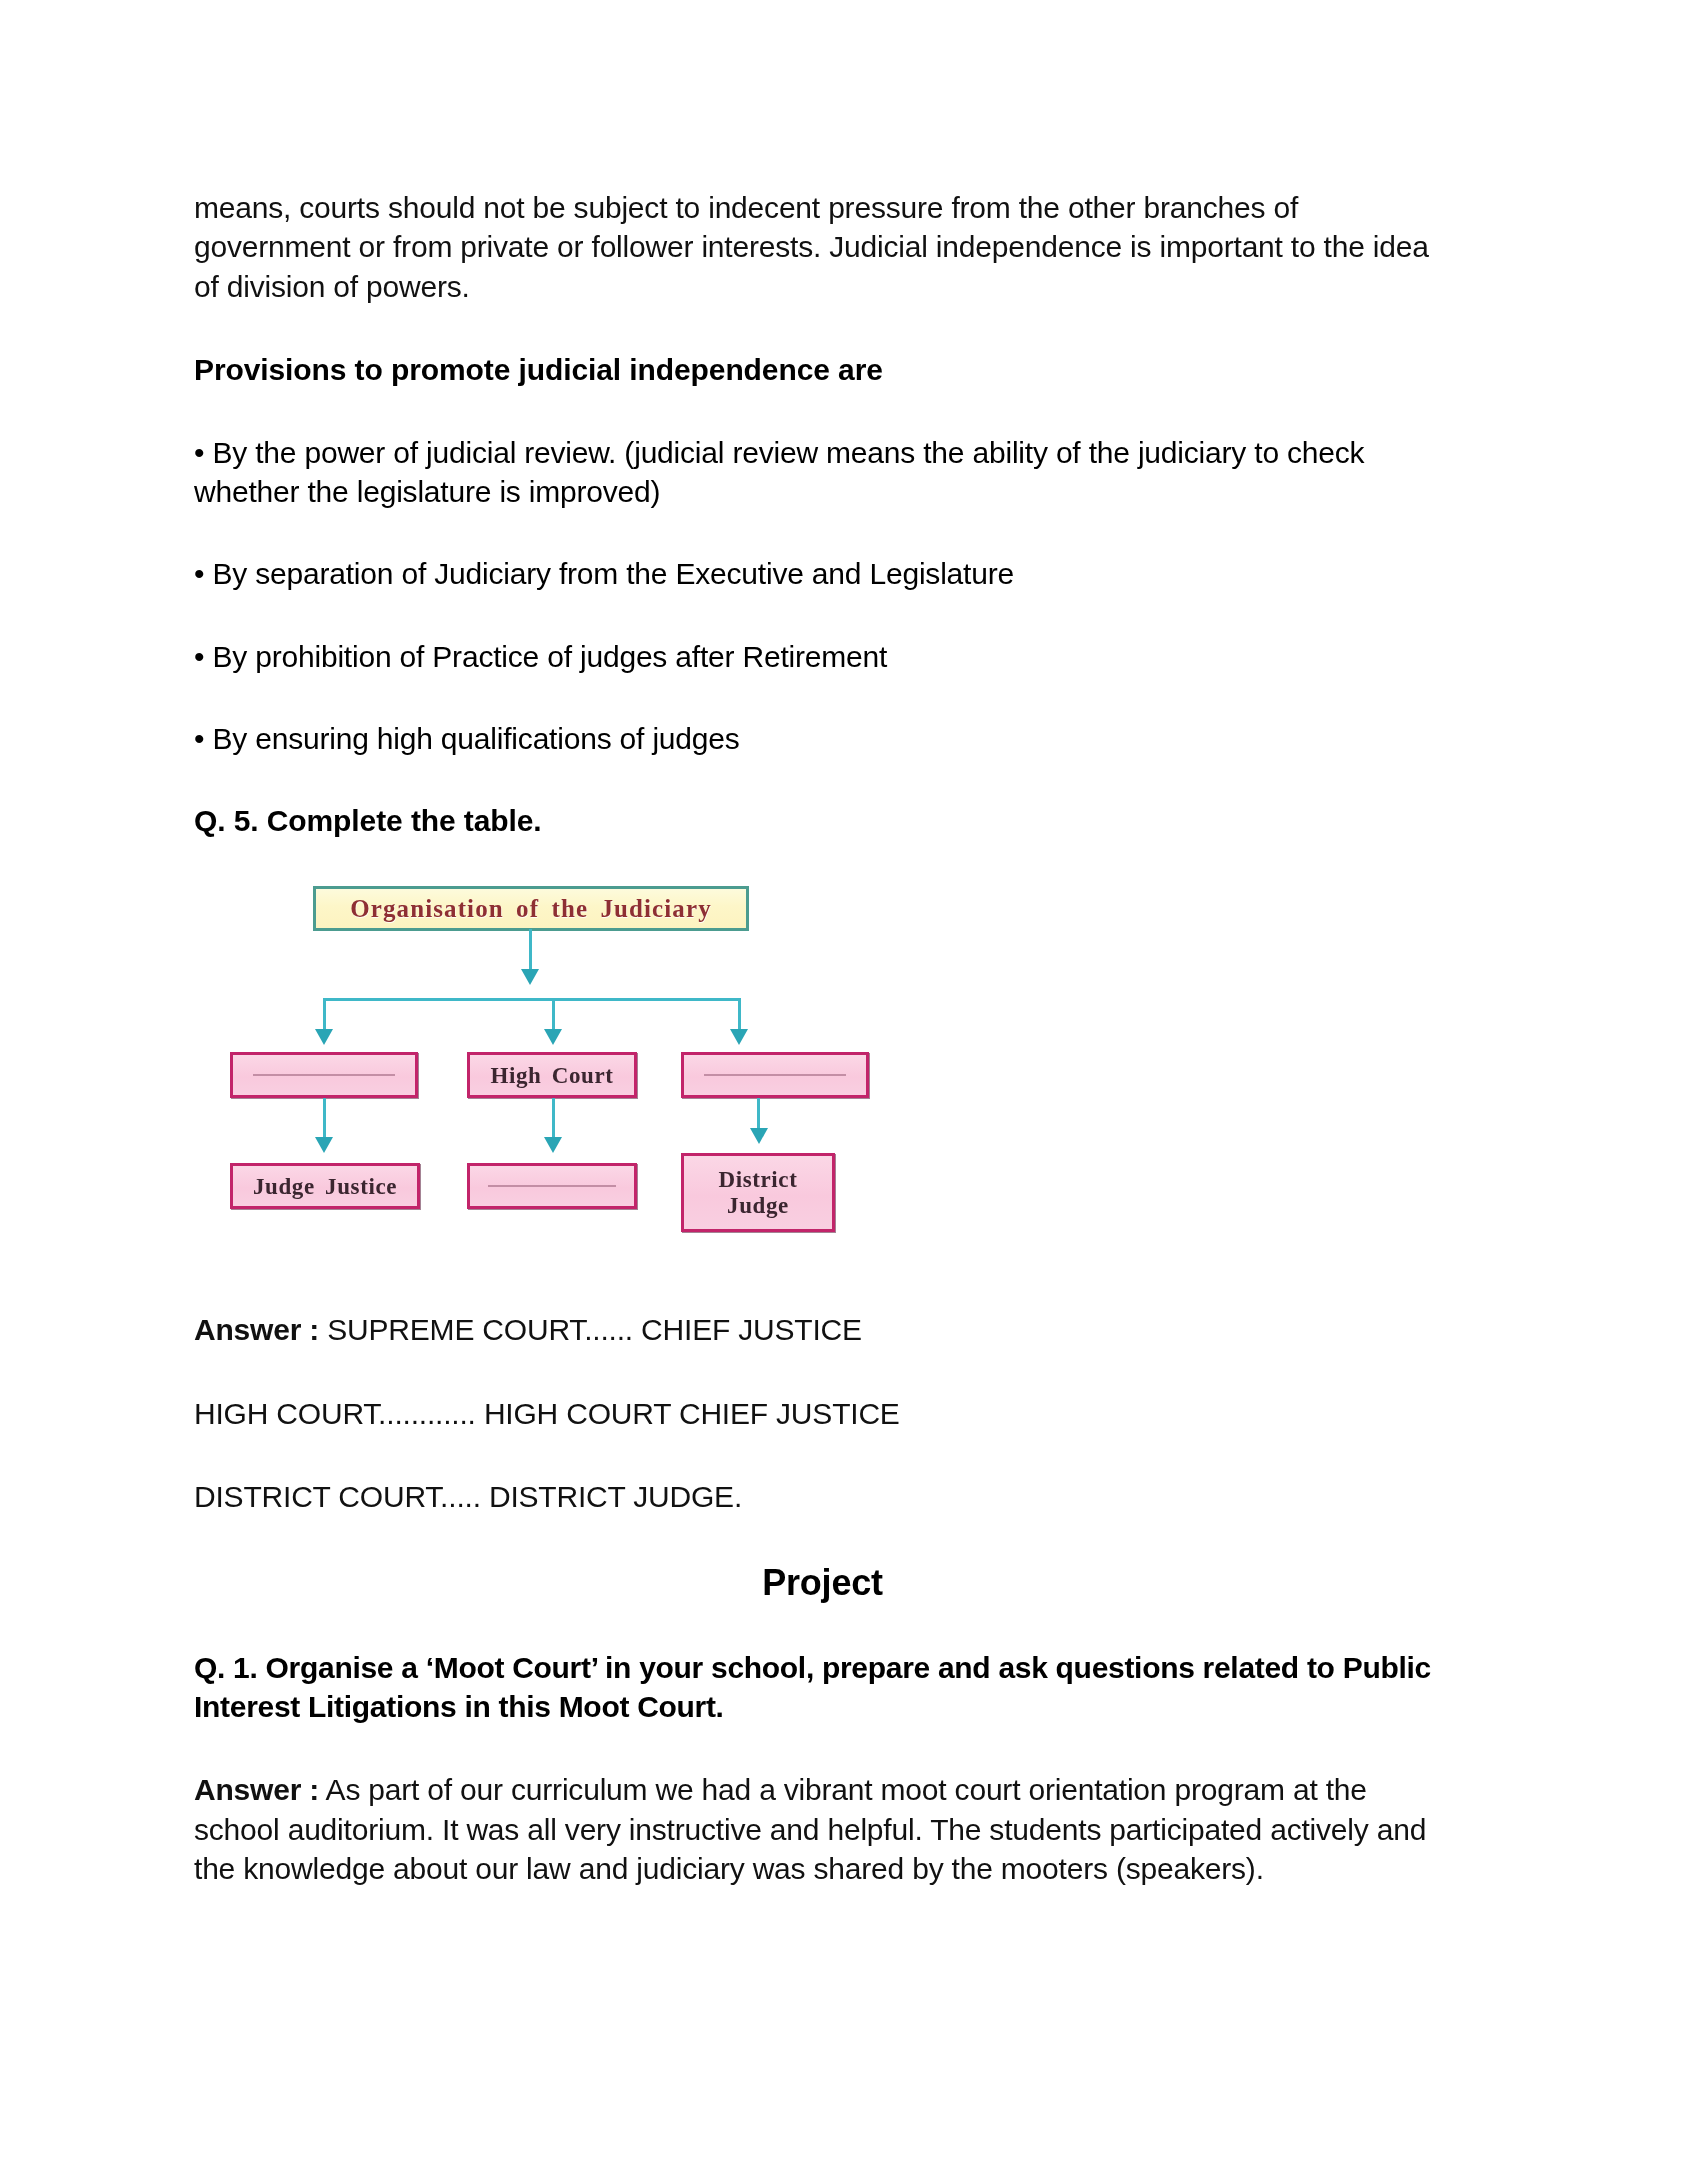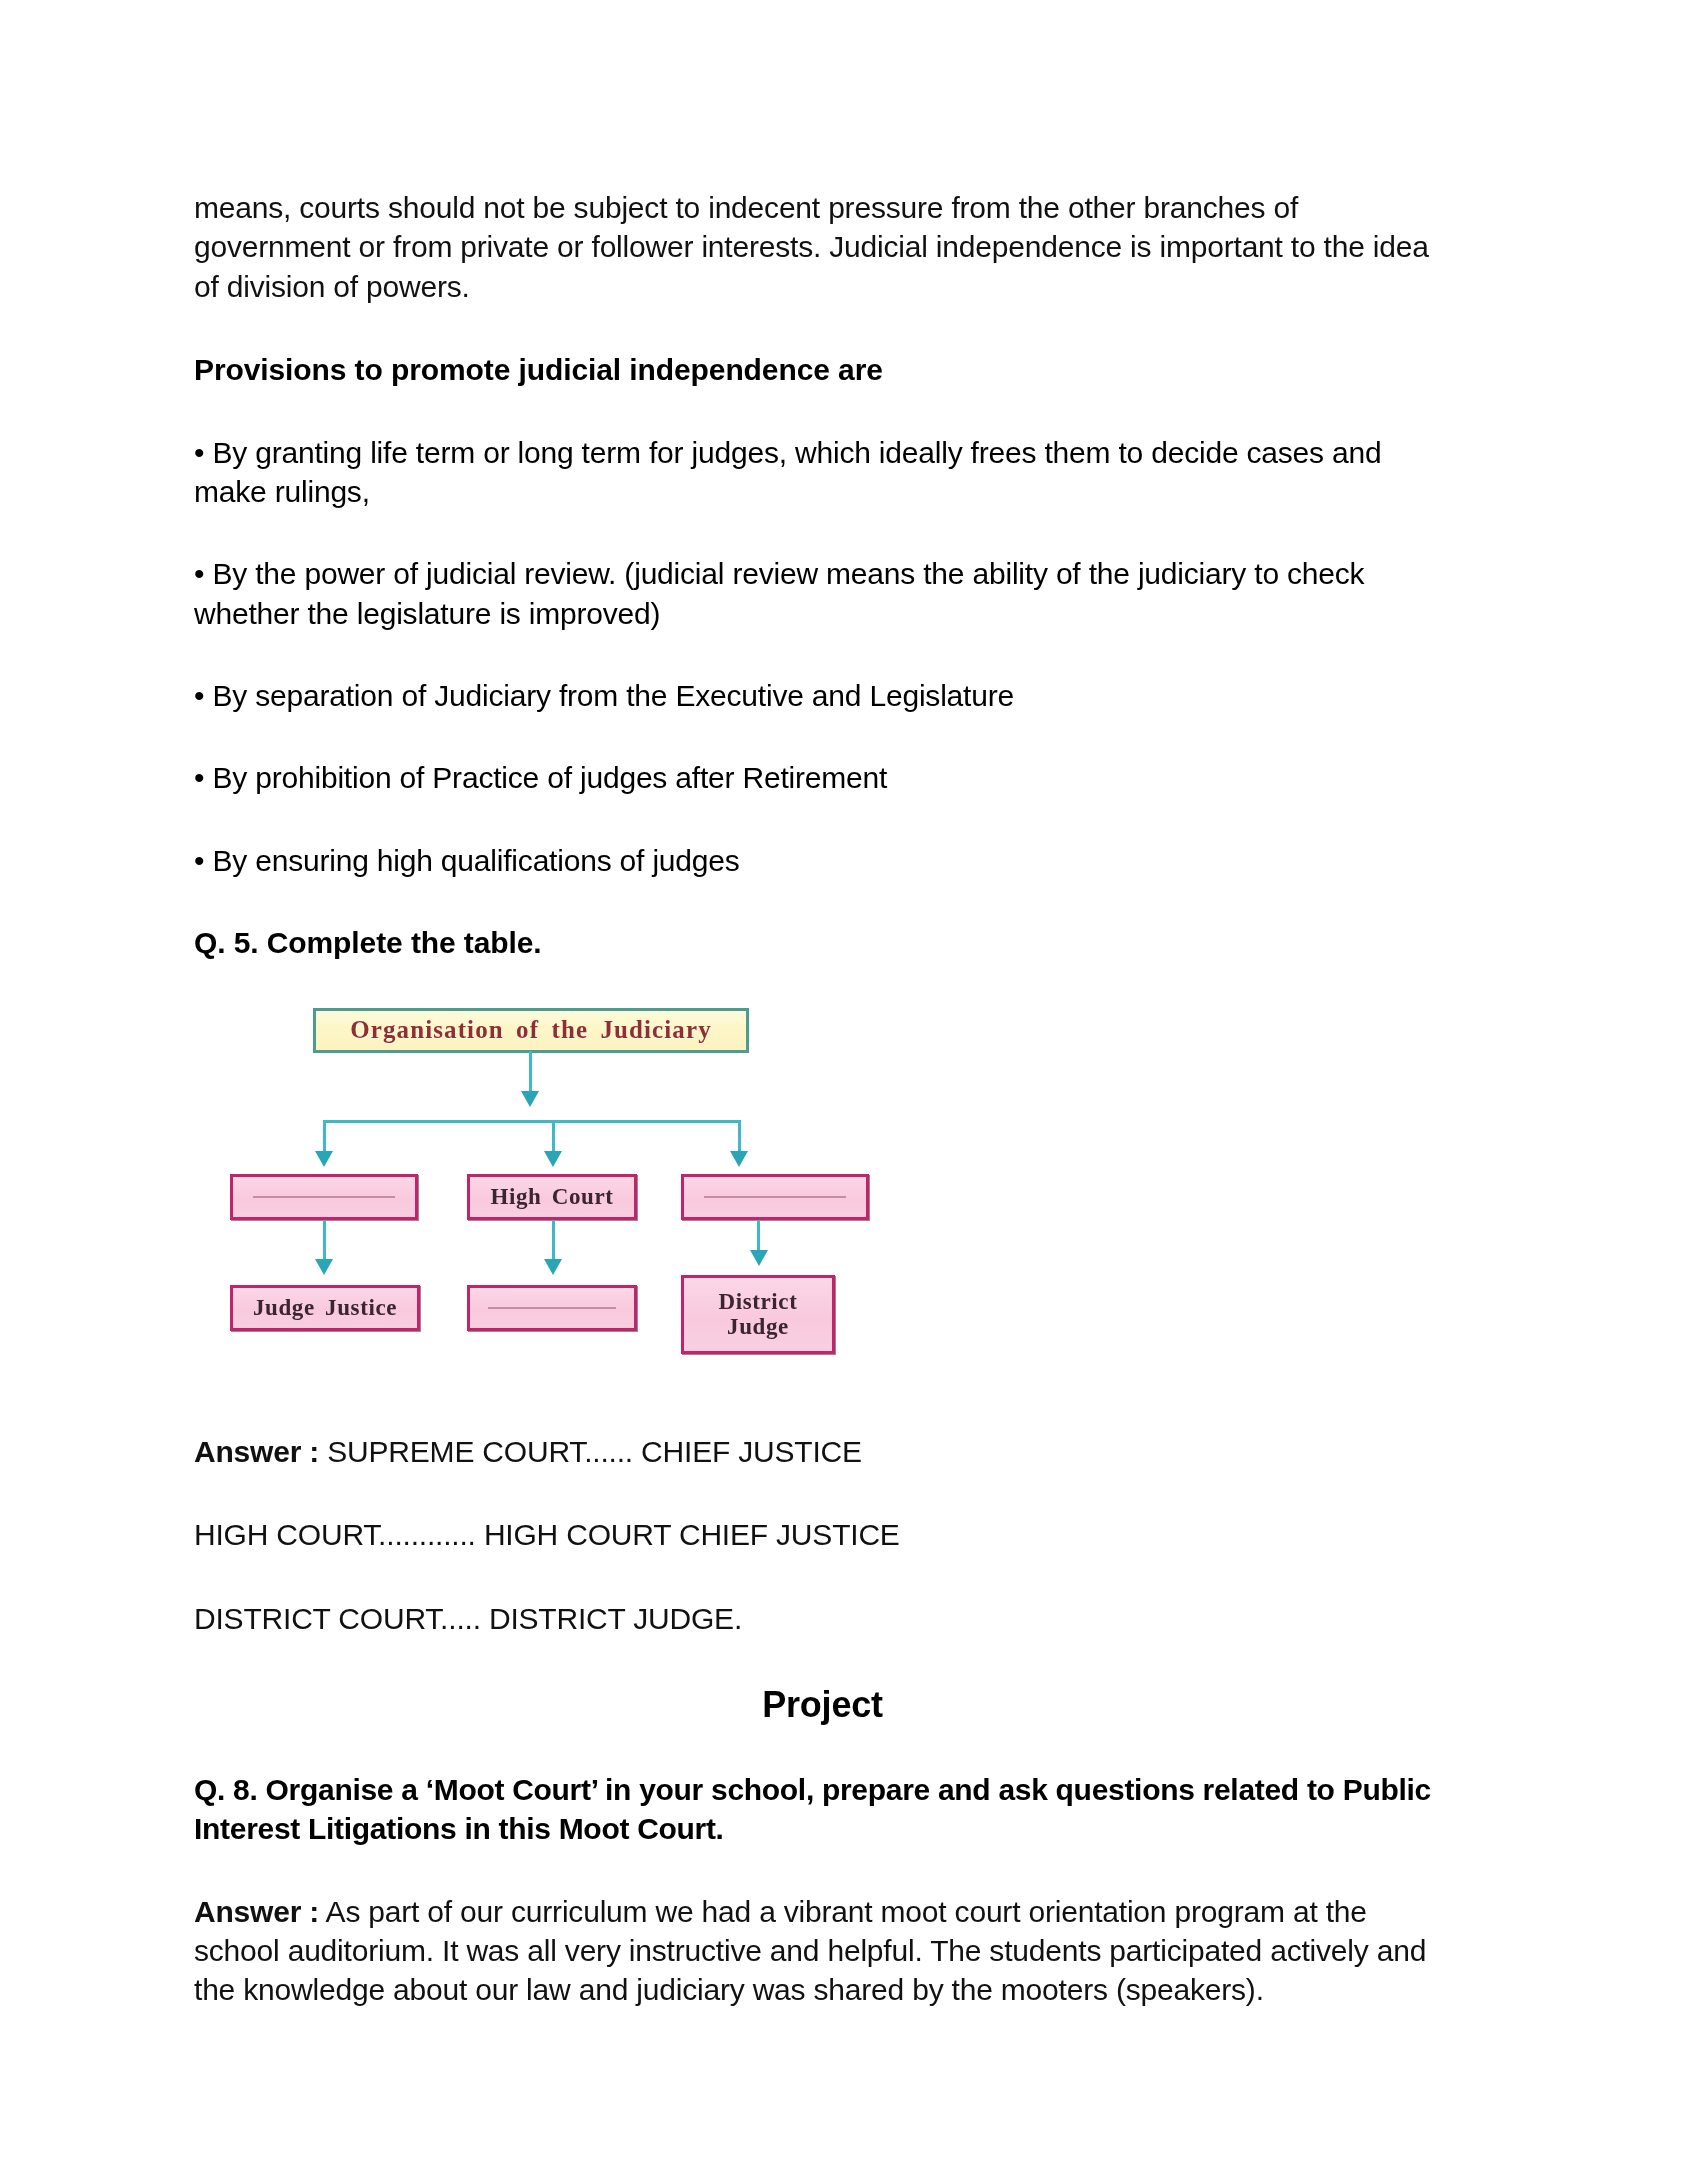--- a/index.html
+++ b/index.html
@@ -145,21 +145,20 @@
 </head>
 <body>
 
 <div class="page">
   <div class="content">
 
     <p class="para">means, courts should not be subject to indecent pressure from the other branches of government or from private or follower interests. Judicial independence is important to the idea of division of powers.</p>
 
     <p class="bold-head">Provisions to promote judicial independence are</p>
 
-    <p class="bullet">• By granting life term or long term for judges, which ideally frees them to decide cases and make rulings,</p>
     <p class="bullet">• By the power of judicial review. (judicial review means the ability of the judiciary to check whether the legislature is improved)</p>
     <p class="bullet">• By separation of Judiciary from the Executive and Legislature</p>
     <p class="bullet">• By prohibition of Practice of judges after Retirement</p>
     <p class="bullet">• By ensuring high qualifications of judges</p>
 
     <p class="bold-head">Q. 5. Complete the table.</p>
 
     <div class="diagram">
 
       <div class="dg-title">
@@ -211,19 +210,19 @@
     </div>
 
     <p class="para"><span class="lbl-bold">Answer :</span><span> SUPREME COURT...... CHIEF JUSTICE</span></p>
 
     <p class="para">HIGH COURT............ HIGH COURT CHIEF JUSTICE</p>
 
     <p class="para">DISTRICT COURT..... DISTRICT JUDGE.</p>
 
     <div class="project-title">Project</div>
 
-    <p class="qblock">Q. 8. Organise a ‘Moot Court’ in your school, prepare and ask questions related to Public Interest Litigations in this Moot Court.</p>
+    <p class="qblock">Q. 1. Organise a ‘Moot Court’ in your school, prepare and ask questions related to Public Interest Litigations in this Moot Court.</p>
 
     <p class="para"><span class="lbl-bold">Answer :</span><span> As part of our curriculum we had a vibrant moot court orientation program at the school auditorium. It was all very instructive and helpful. The students participated actively and the knowledge about our law and judiciary was shared by the mooters (speakers).</span></p>
 
   </div>
 </div>
 
 
 </body></html>

